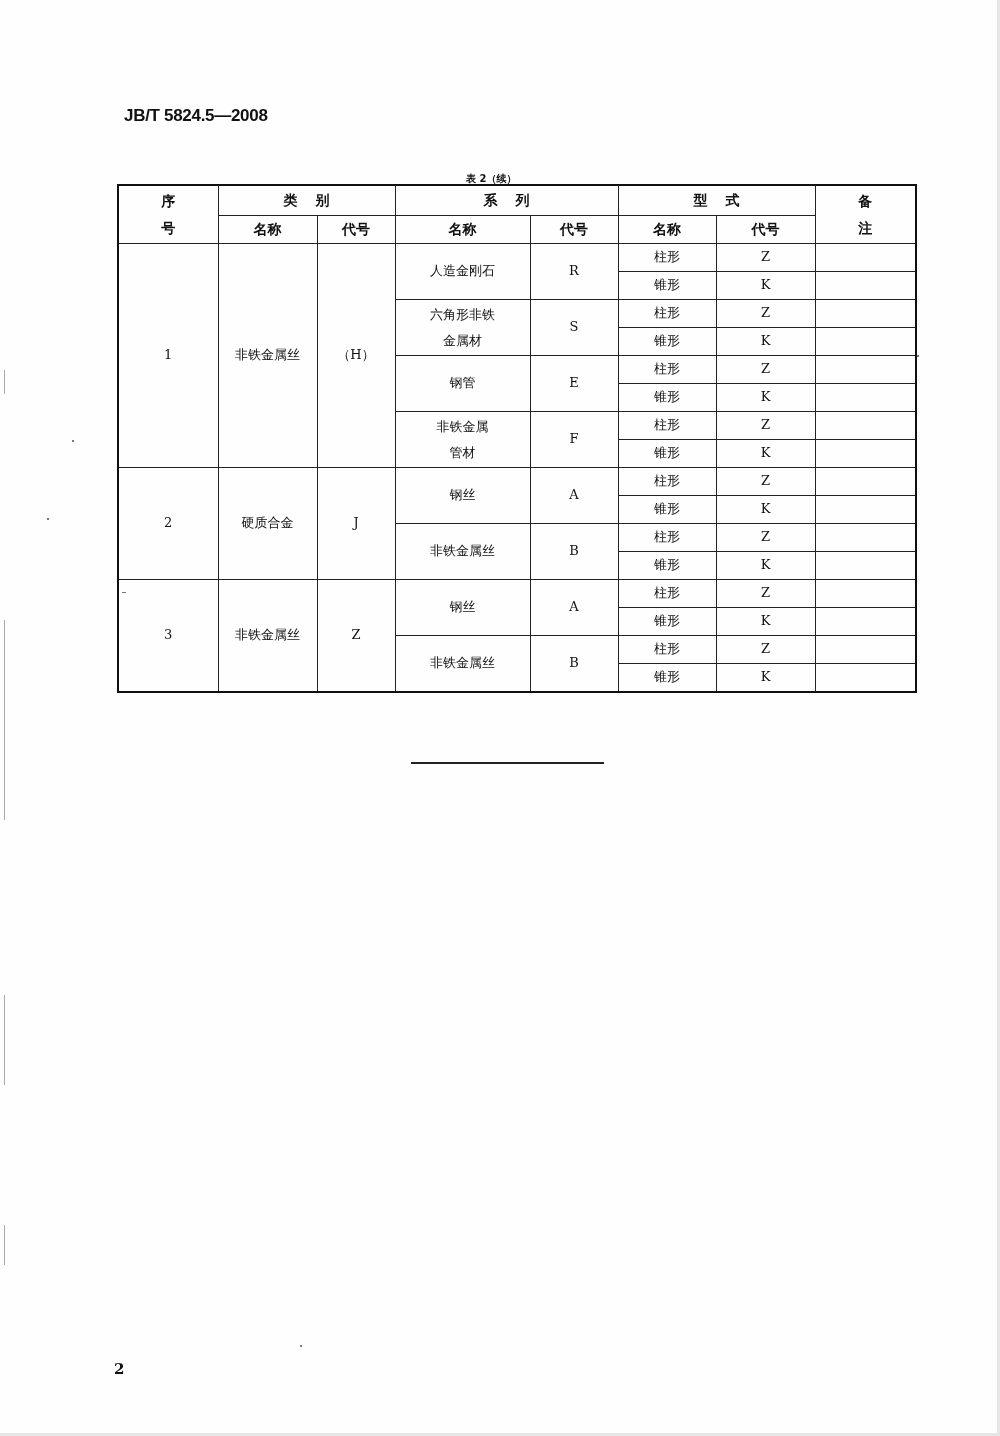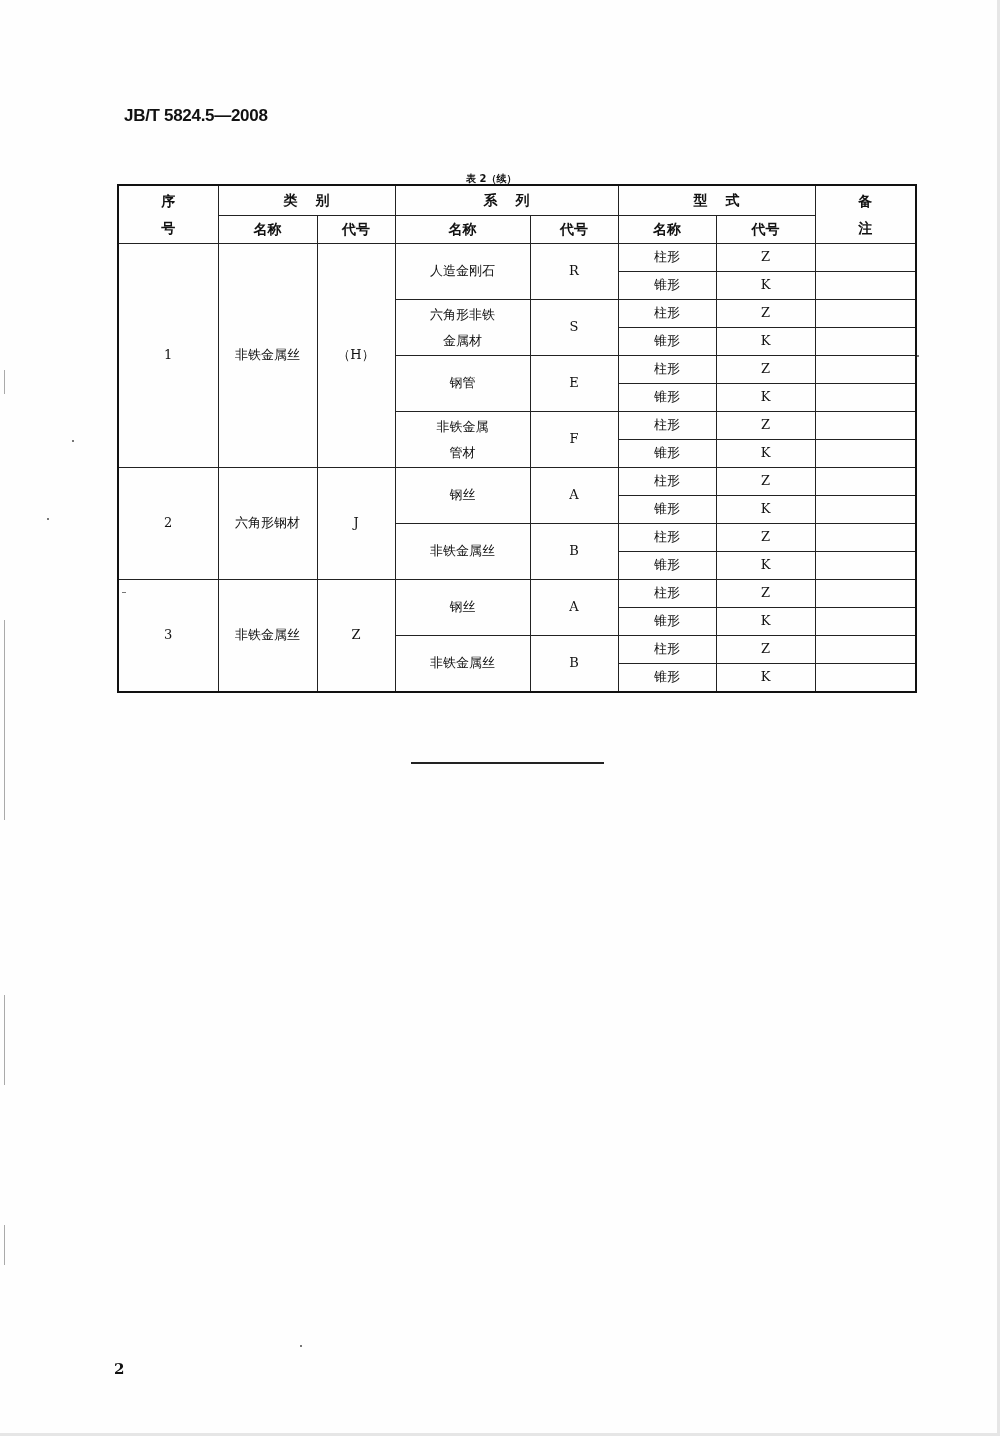--- a/index.html
+++ b/index.html
@@ -149,21 +149,21 @@
         <td></td>
       </tr>
       <tr class="body-row">
         <td>锥形</td>
         <td class="bold-letter">K</td>
         <td></td>
       </tr>
 
       <tr class="body-row grp-top">
         <td rowspan="4" class="num">2</td>
-        <td rowspan="4">六角形钢材</td>
+        <td rowspan="4">硬质合金</td>
         <td rowspan="4" class="bold-letter">J</td>
         <td rowspan="2">钢丝</td>
         <td rowspan="2" class="bold-letter">A</td>
         <td>柱形</td>
         <td class="bold-letter">Z</td>
         <td></td>
       </tr>
       <tr class="body-row">
         <td>锥形</td>
         <td class="bold-letter">K</td>

